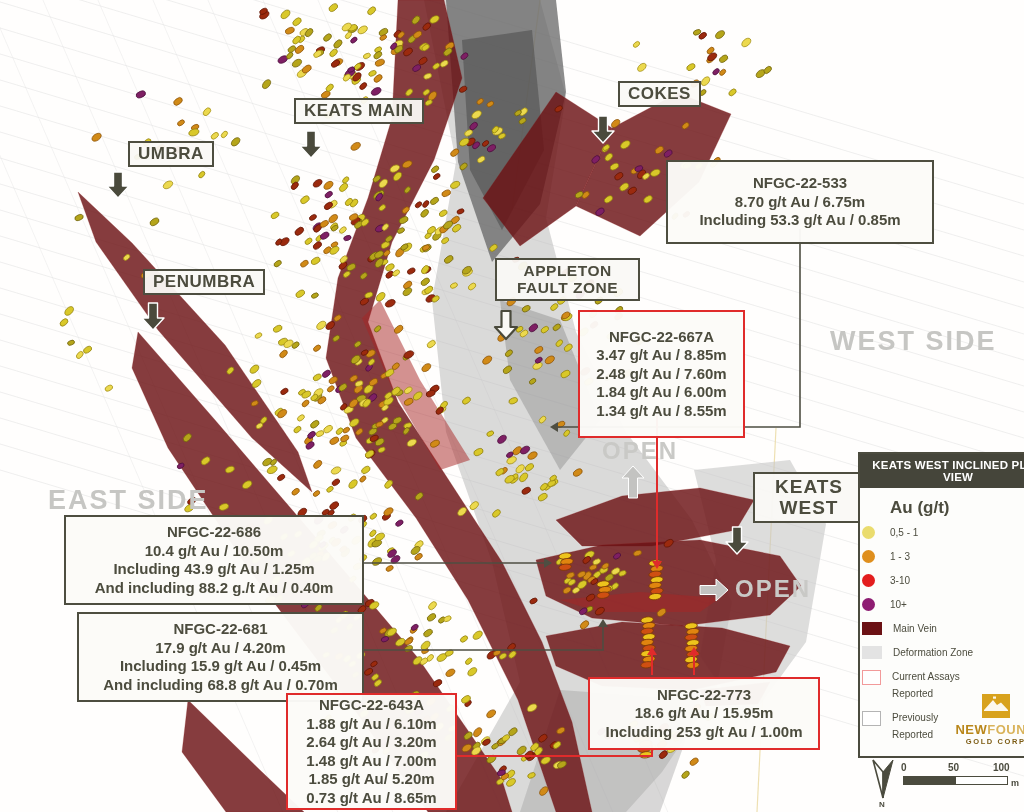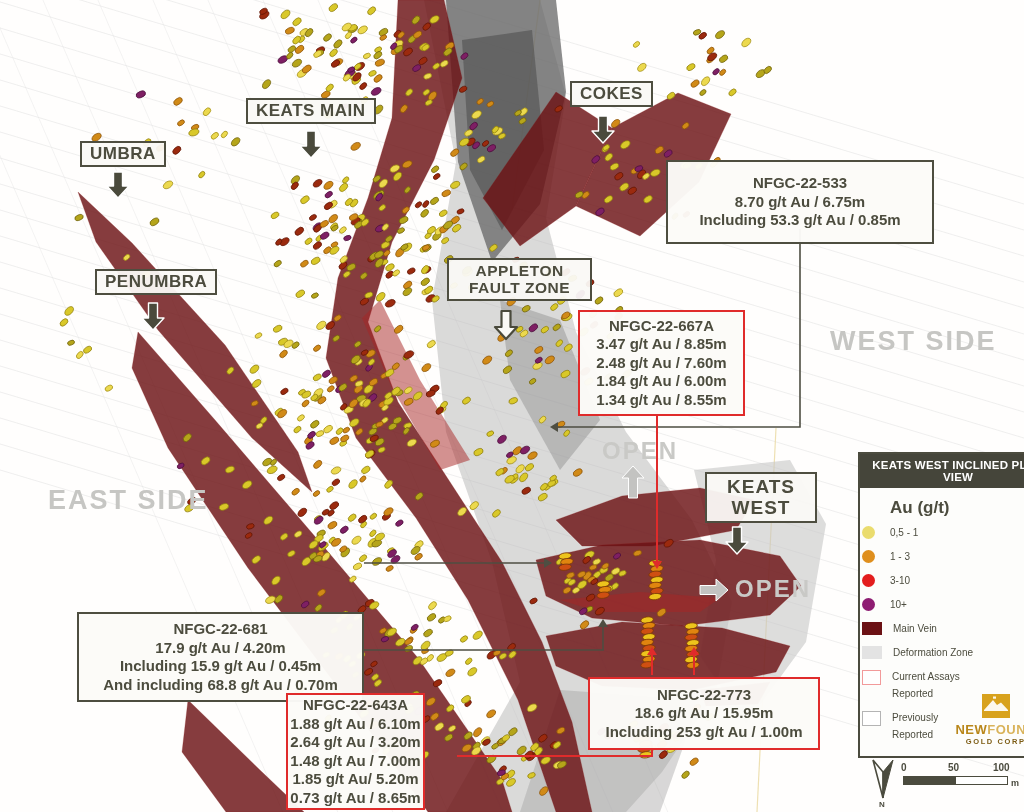--- a/index.html
+++ b/index.html
@@ -3,21 +3,21 @@
 <meta charset="utf-8">
 <style>
   html,body{margin:0;padding:0;background:#ffffff;}
   .stage{position:relative;width:1024px;height:812px;background:#fffefd;overflow:hidden;
          font-family:"Liberation Sans",sans-serif;color:#4c4c3e;}
   svg.layer{position:absolute;left:0;top:0;pointer-events:none;}
 
   
   .maplabel{position:absolute;background:rgba(250,249,245,.95);border:2px solid #4e4e40;
             padding:1px 8px;font-weight:bold;font-size:17px;letter-spacing:.5px;
-            color:#4c4c3e;white-space:nowrap;z-index:6;}
+            color:#4c4c3e;white-space:nowrap;z-index:6;margin-left:48px;}
   .maplabel.multi{text-align:center;line-height:1.08;padding:3px 20px;}
   .maplabel.kw{font-size:19px;letter-spacing:1px;}
   .sidelabel{position:absolute;font-weight:bold;font-size:27px;letter-spacing:2px;
              color:#c6c6c3;z-index:2;white-space:nowrap;}
   .openlabel{position:absolute;font-weight:600;font-size:24px;letter-spacing:2px;
              color:#c9c9c6;z-index:5;white-space:nowrap;}
 
   
   .callout{position:absolute;background:rgba(252,251,248,.97);border:2px solid #4e4e40;
            box-sizing:border-box;display:flex;flex-direction:column;justify-content:center;
@@ -919,34 +919,40 @@
   <div class="maplabel multi kw" style="left:705px;top:472px;">
     <span>KEATS</span><br>
     <span>WEST</span>
   </div>
 
   <div class="callout previous" style="left:666px;top:160px;width:268px;height:84px;">
     <div>NFGC-22-533</div>
     <div>8.70 g/t Au / 6.75m</div>
     <div>Including 53.3 g/t Au / 0.85m</div>
   </div>
-  <div class="callout current" style="left:578px;top:310px;width:167px;height:106px;">
+  <div class="callout current" style="left:578px;top:310px;width:167px;height:128px;">
     <div>NFGC-22-667A</div>
     <div>3.47 g/t Au / 8.85m</div>
     <div>2.48 g/t Au / 7.60m</div>
     <div>1.84 g/t Au / 6.00m</div>
     <div>1.34 g/t Au / 8.55m</div>
+  </div>
+  <div class="callout previous" style="left:64px;top:515px;width:300px;height:90px;">
+    <div>NFGC-22-686</div>
+    <div>10.4 g/t Au / 10.50m</div>
+    <div>Including 43.9 g/t Au / 1.25m</div>
+    <div>And including 88.2 g./t Au / 0.40m</div>
   </div>
   <div class="callout previous" style="left:77px;top:612px;width:287px;height:90px;">
     <div>NFGC-22-681</div>
     <div>17.9 g/t Au / 4.20m</div>
     <div>Including 15.9 g/t Au / 0.45m</div>
     <div>And including 68.8 g/t Au / 0.70m</div>
   </div>
-  <div class="callout current" style="left:286px;top:693px;width:139px;height:117px;">
+  <div class="callout current" style="left:286px;top:693px;width:171px;height:117px;">
     <div>NFGC-22-643A</div>
     <div>1.88 g/t Au / 6.10m</div>
     <div>2.64 g/t Au / 3.20m</div>
     <div>1.48 g/t Au / 7.00m</div>
     <div>1.85 g/t Au/ 5.20m</div>
     <div>0.73 g/t Au / 8.65m</div>
   </div>
   <div class="callout current" style="left:588px;top:677px;width:232px;height:73px;">
     <div>NFGC-22-773</div>
     <div>18.6 g/t Au / 15.95m</div>

